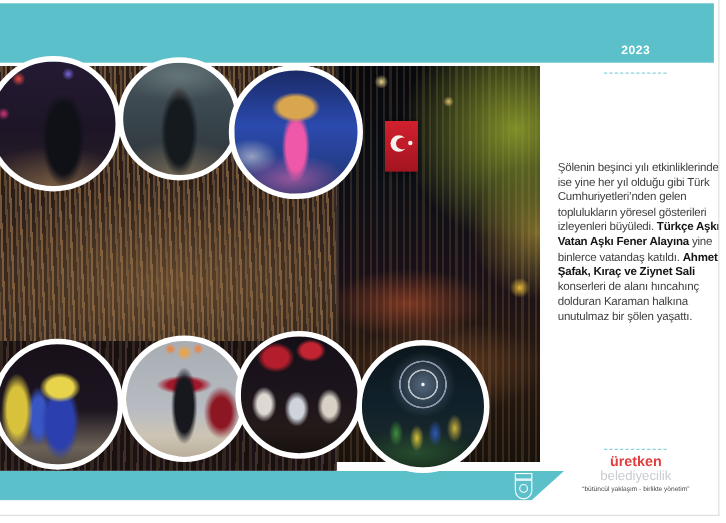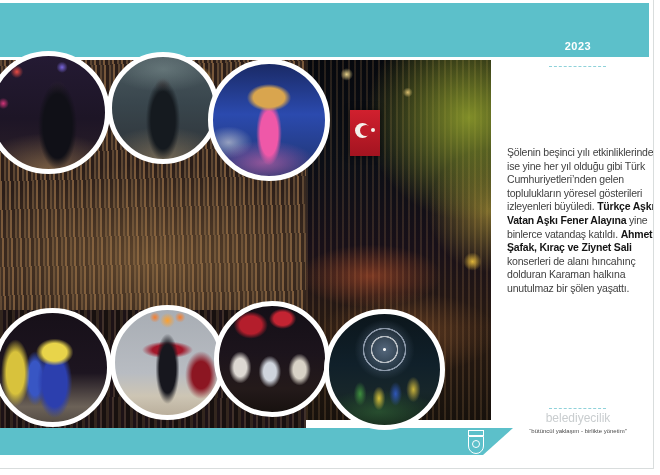--- a/index.html
+++ b/index.html
@@ -169,20 +169,21 @@
   <div class="circle c6"></div>
   <div class="circle c7"></div>
 
   <div class="dash dash-top"></div>
 
   <div class="article"><span>Şölenin beşinci yılı etkinliklerinde ise yine her yıl olduğu gibi Türk Cumhuriyetleri’nden gelen toplulukların yöresel gösterileri izleyenleri büyüledi. </span><b>Türkçe Aşkı Vatan Aşkı Fener Alayına</b><span> yine binlerce vatandaş katıldı. </span><b>Ahmet Şafak, Kıraç ve Ziynet Sali</b><span> konserleri de alanı hıncahınç dolduran Karaman halkına unutulmaz bir şölen yaşattı.</span></div>
 
   <div class="dash dash-bottom"></div>
 
   <div class="brand">
+    <div class="brand-1">üretken</div>
     <div class="brand-2">belediyecilik</div>
     <div class="brand-tag">“bütüncül yaklaşım - birlikte yönetim”</div>
   </div>
 
   <div class="edge-right"></div>
   <div class="edge-bottom"></div>
 
 </div>
 
 </body></html>

